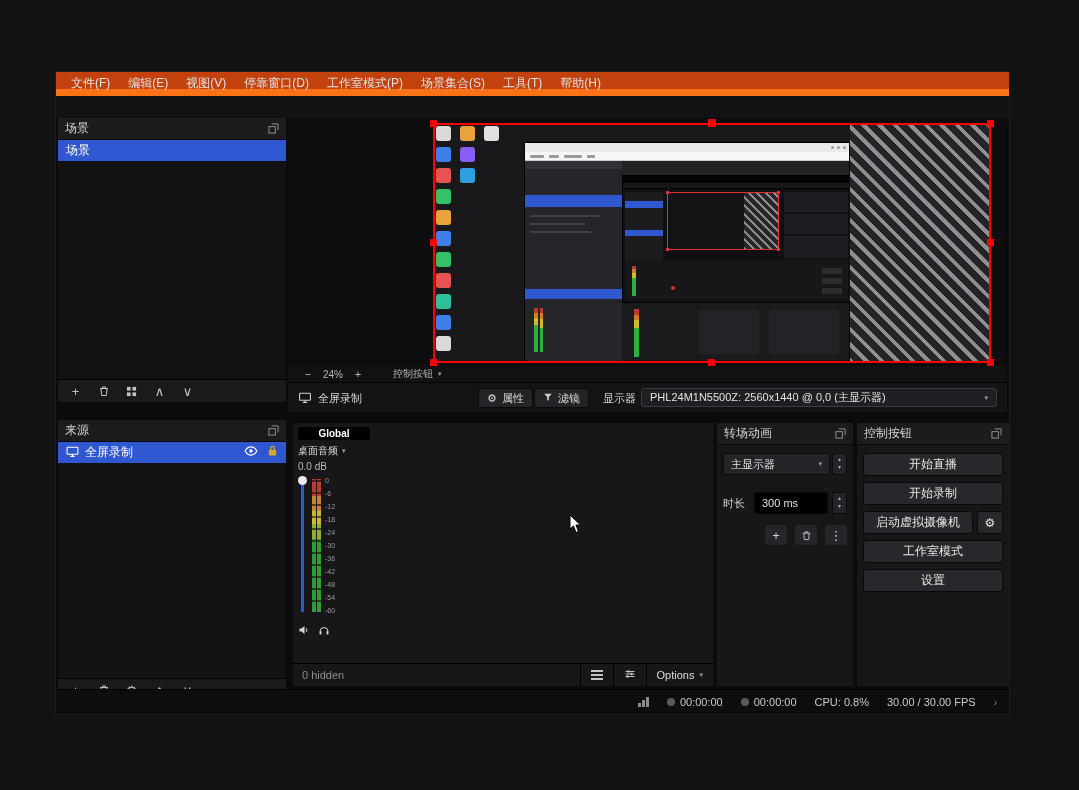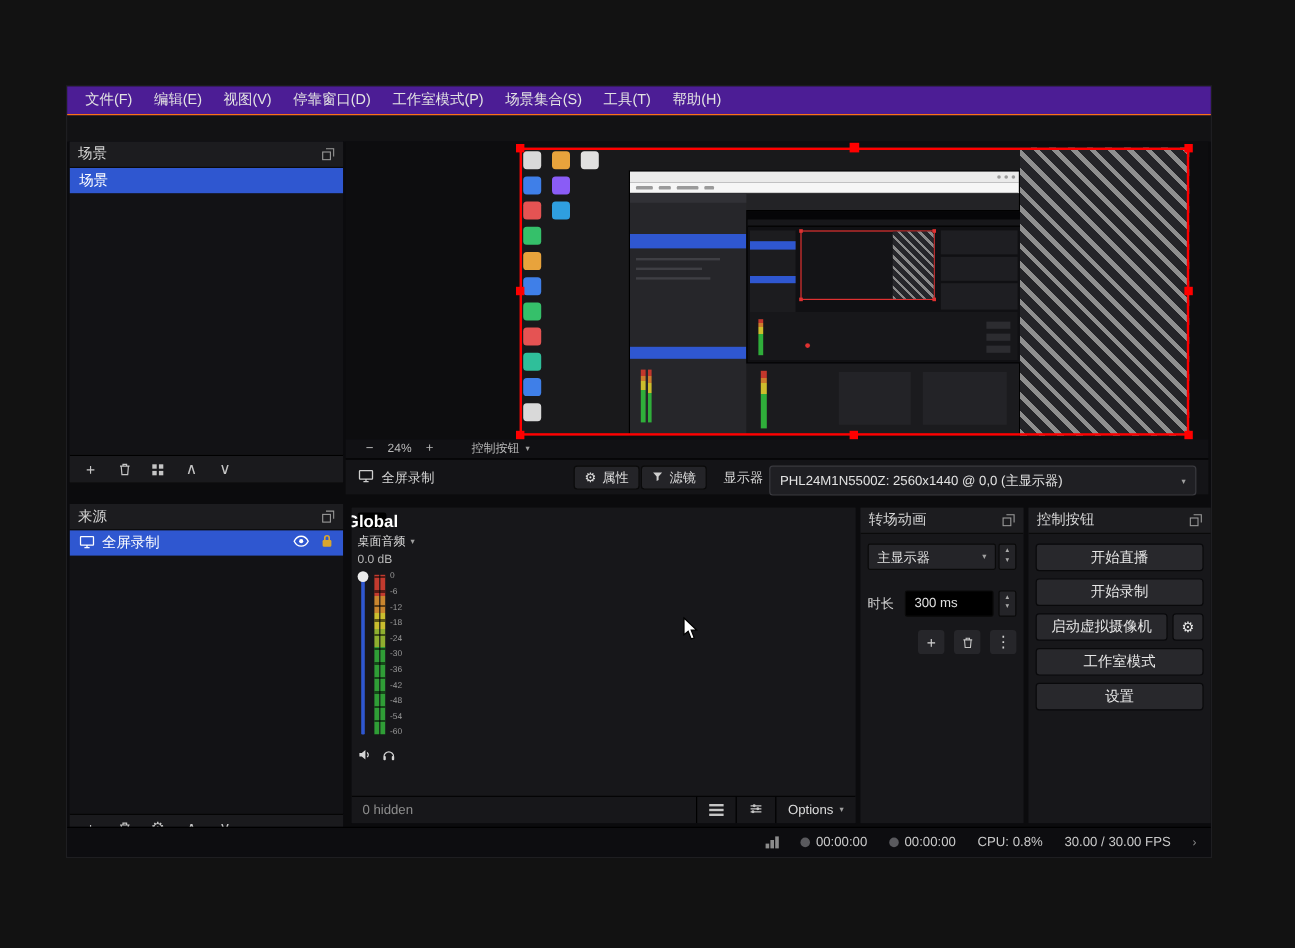--- a/index.html
+++ b/index.html
@@ -7,21 +7,21 @@
 body{font-family:"Liberation Sans","DejaVu Sans",sans-serif;color:#d9d9d9}
 .stage{position:relative;width:1079px;height:790px;background:#121212}
 .obs-window{position:absolute;left:55px;top:71px;width:955px;height:644px;background:#121214;border:1px solid #1e1e21}
 
 .titlebar{height:22px;background:#09090b;display:flex;align-items:center;padding:0 7px;font-size:12px;color:#c9c9c9}
 .logo{width:12px;height:12px;border-radius:50%;background:#e8e8e8;position:relative;margin-right:8px;flex:none}
 .logo::after{content:"";position:absolute;left:3px;top:2px;width:6px;height:6px;border-radius:50%;background:#09090b}
 .win-controls{margin-left:auto;display:flex}
 .win-btn{width:34px;text-align:center;color:#9a9a9a;font-size:11px}
 
-.menubar{height:24px;background:#4c1d95;display:flex;align-items:flex-start;padding:0 6px;border-bottom:1px solid #f97316}
+.menubar{height:24px;background:#c2410c;display:flex;align-items:flex-start;padding:0 6px;border-bottom:7px solid #f97316}
 .menu-item{padding:3px 9px;font-size:12px;color:#e2e2e2}
 
 .content{position:absolute;top:46px;left:0;right:0;bottom:25px;background:#0b0b0d}
 .panel{position:absolute;background:#17171a;display:flex;flex-direction:column;overflow:hidden}
 .panel-header{height:22px;flex:none;background:#1c1c1f;display:flex;align-items:center;padding:0 7px;font-size:12px;color:#d5d5d5;border-bottom:1px solid #0a0a0a}
 .popout{margin-left:auto;display:flex}
 .list{flex:1;background:#121215;position:relative}
 .row-selected{height:21px;background:#2f57d0;color:#fff;font-size:12px;display:flex;align-items:center;gap:6px;padding:0 8px}
 .dock-toolbar{height:23px;flex:none;background:#1a1a1d;border-top:1px solid #000;display:flex;align-items:center;gap:15px;padding:0 11px;color:#c5c5c5}
 .tb-icon{display:flex;align-items:center;justify-content:center;font-size:13px;min-width:13px}
@@ -78,29 +78,29 @@
 .zoombar{position:absolute;left:232px;top:248px;width:719px;height:16px;background:#111114;display:flex;align-items:center;gap:9px;padding-left:14px;font-size:10px;color:#b8b8b8}
 .zoom-btn{width:12px;text-align:center;font-size:11px}
 .fit{display:flex;align-items:center;gap:5px;margin-left:20px}
 .caret{font-size:7px;color:#a0a0a0}
 
 .src-toolbar{position:absolute;left:232px;top:264px;width:719px;height:30px;background:#141417;border-top:1px solid #000;font-size:11px;color:#d5d5d5}
 .st-name{position:absolute;left:10px;top:0;height:30px;display:flex;align-items:center;gap:6px}
 .st-btn{position:absolute;top:5px;height:20px;background:#242428;border:1px solid #0a0a0a;border-radius:3px;display:flex;align-items:center;gap:5px;padding:0 8px;color:#dedede}
 .st-prop{left:190px}.st-filt{left:246px}
 .st-display-label{position:absolute;left:315px;top:0;height:30px;display:flex;align-items:center}
-.st-select{position:absolute;left:353px;right:10px;top:5px;height:25px;background:#1f1f23;border:1px solid #3a3a3f;border-radius:3px;display:flex;align-items:center;padding:0 8px;color:#e2e2e2}
+.st-select{position:absolute;left:353px;right:10px;top:5px;height:19px;background:#1f1f23;border:1px solid #3a3a3f;border-radius:3px;display:flex;align-items:center;padding:0 8px;color:#e2e2e2}
 .st-select .caret{margin-left:auto}
 
 .mixer-panel{left:237px;top:305px;width:420px;height:263px}
 .transitions-panel{left:661px;top:305px;width:136px;height:263px}
 .controls-panel{left:801px;top:305px;width:152px;height:263px}
 .mix-body{position:relative;flex:1;background:#17171a}
 .chan{position:absolute;left:5px;top:4px;width:60px}
-.badge{width:24px;height:13px;background:#000000;border-radius:2px;color:#fff;font-size:14px;font-weight:bold;display:flex;align-items:center;justify-content:center}
+.badge{width:72px;height:13px;background:#000000;border-radius:2px;color:#fff;font-size:10px;font-weight:bold;display:flex;align-items:center;justify-content:center}
 .chan-name{display:flex;align-items:center;gap:4px;font-size:10px;color:#dddddd;margin-top:4px}
 .chan-db{font-size:10px;color:#b9b9b9;margin-top:3px}
 .meter-wrap{position:relative;height:140px;margin-top:4px}
 .fader-track{position:absolute;left:3px;top:3px;bottom:4px;width:3px;background:#2f57d0;border-radius:1px}
 .fader-knob{position:absolute;left:0;top:0;width:9px;height:9px;border-radius:50%;background:#ececec}
 .meter-bars{position:absolute;left:14px;top:3px;bottom:4px;width:9px;display:flex;gap:1px}
 .mbar{flex:1;background:linear-gradient(to top,#2f9e36 0 55%,#8fae2f 55% 66%,#c9bd2e 66% 76%,#c9852e 76% 87%,#c23a2e 87% 100%)}
 .mticks{position:absolute;left:14px;top:3px;bottom:4px;width:9px;background:repeating-linear-gradient(to top,transparent 0 10px,rgba(0,0,0,.55) 10px 12px)}
 .mscale{position:absolute;left:27px;top:1px;bottom:2px;display:flex;flex-direction:column;justify-content:space-between;font-size:7px;line-height:1;color:#9b9b9b}
 .chan-icons{display:flex;gap:8px;margin-top:6px;align-items:center}

